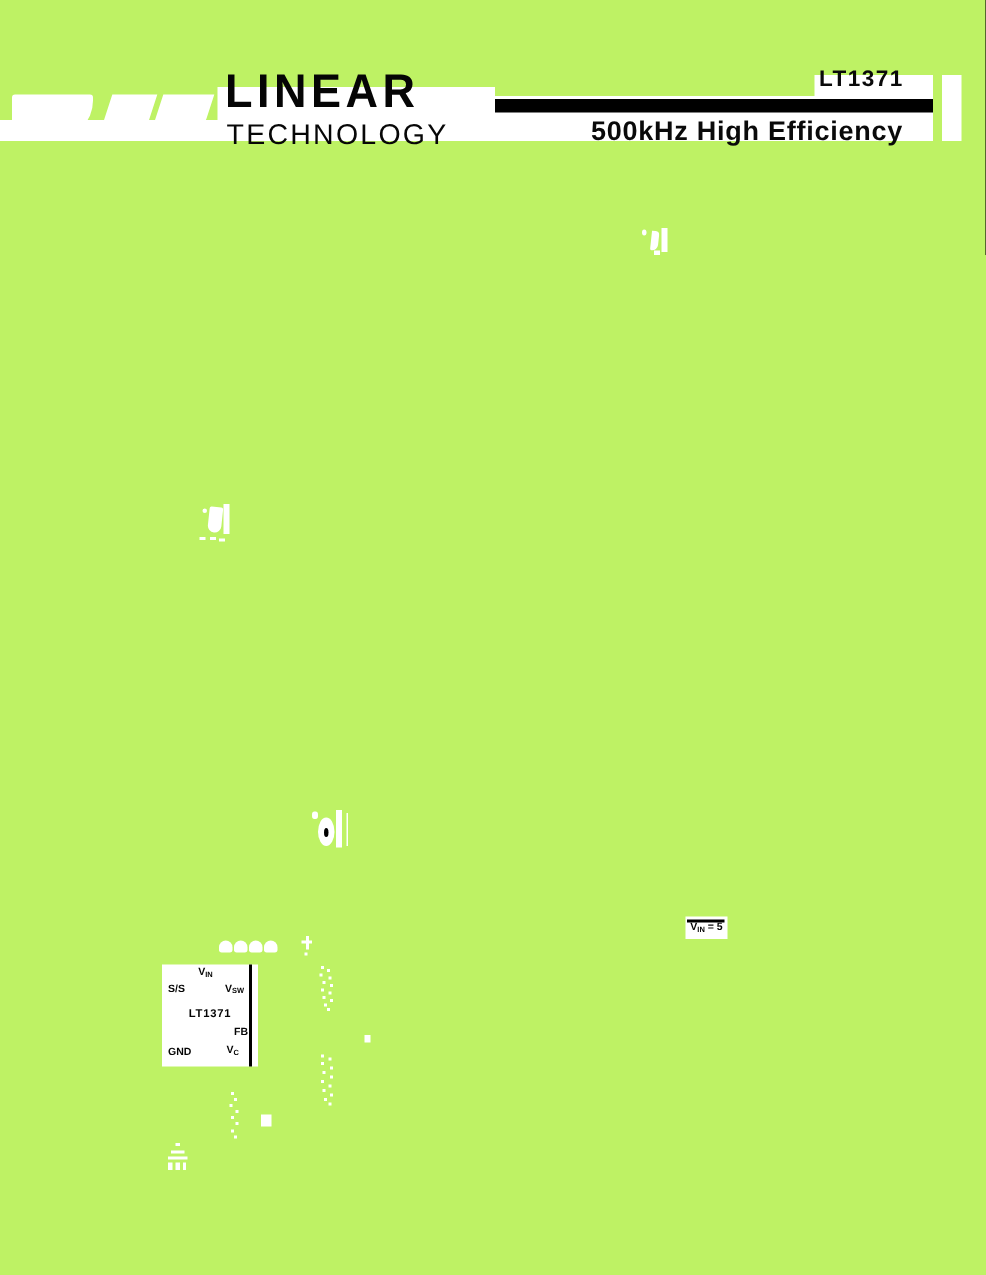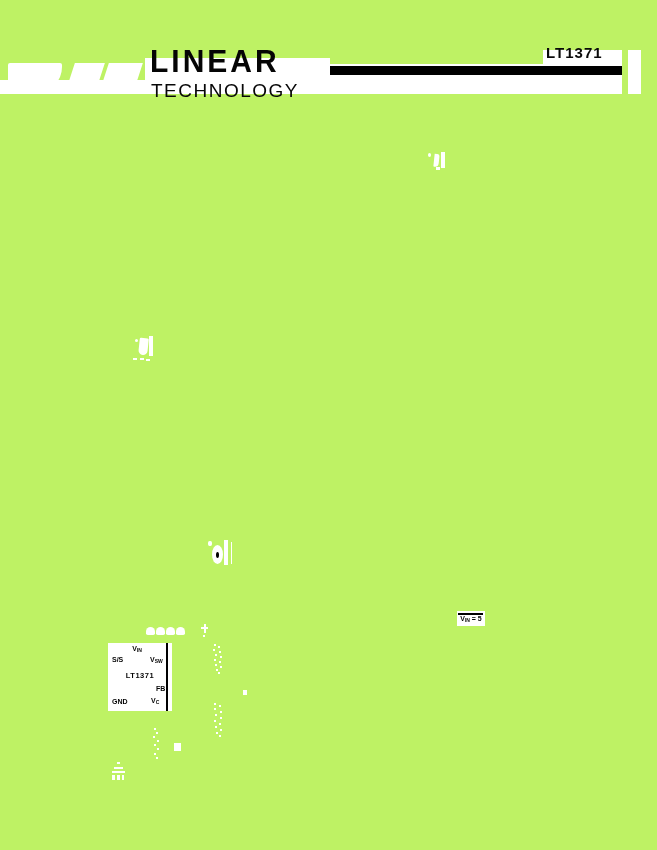--- a/index.html
+++ b/index.html
@@ -109,20 +109,21 @@
   <div class="abs logo-blob1"></div>
   <div class="abs logo-blob2"></div>
   <div class="abs logo-blob3"></div>
   <div class="abs brand-linear">LINEAR</div>
   <div class="abs brand-tech">TECHNOLOGY</div>
 
   <div class="abs band-right"></div>
   <div class="abs header-rule"></div>
   <div class="abs part-patch"></div>
   <div class="abs part-number">LT1371</div>
+  <div class="abs subtitle">500kHz High Efficiency</div>
   <div class="abs edge-sliver"></div>
 
   <div class="frag fragA">
     <i class="f d1"></i>
       <i class="f c1"></i>
       <i class="f b1"></i>
       <i class="f t1"></i>
   </div>
   <div class="frag fragB">
     <i class="f d1"></i>

